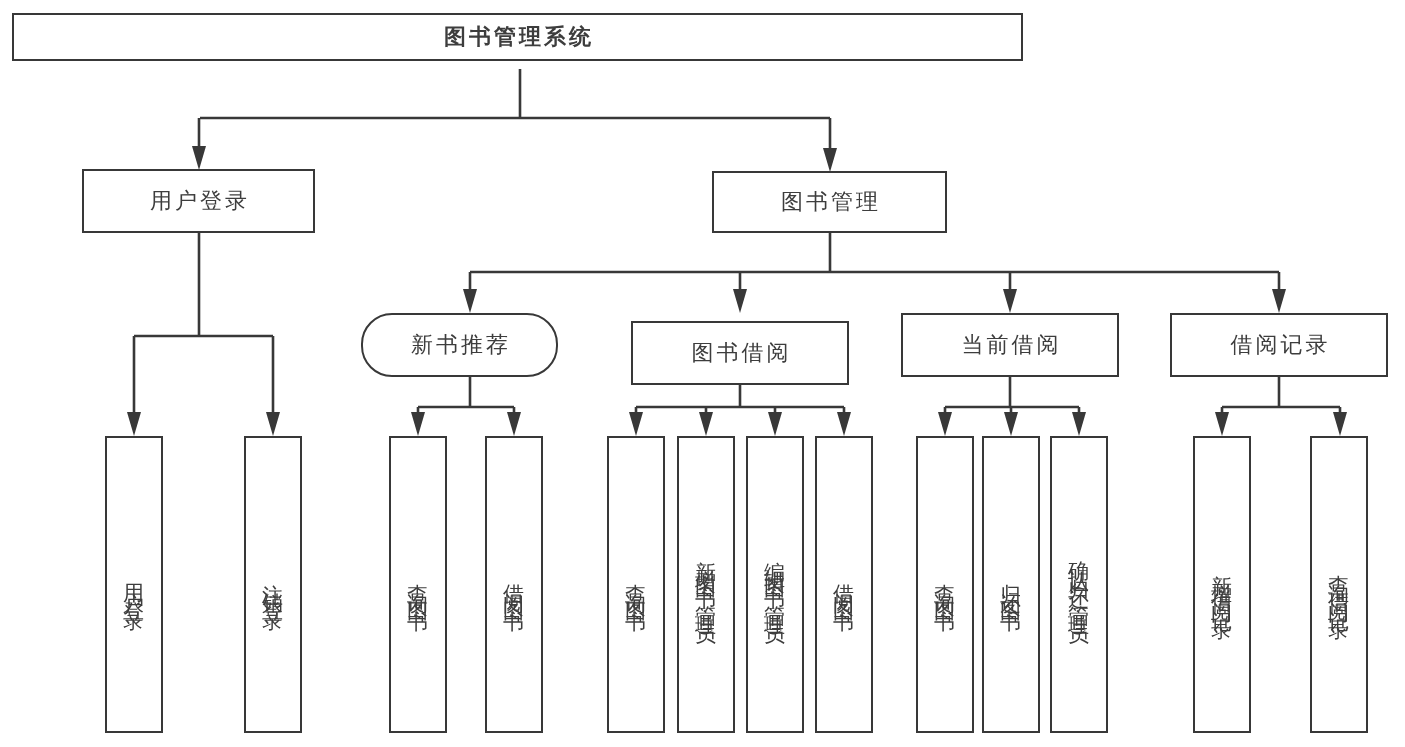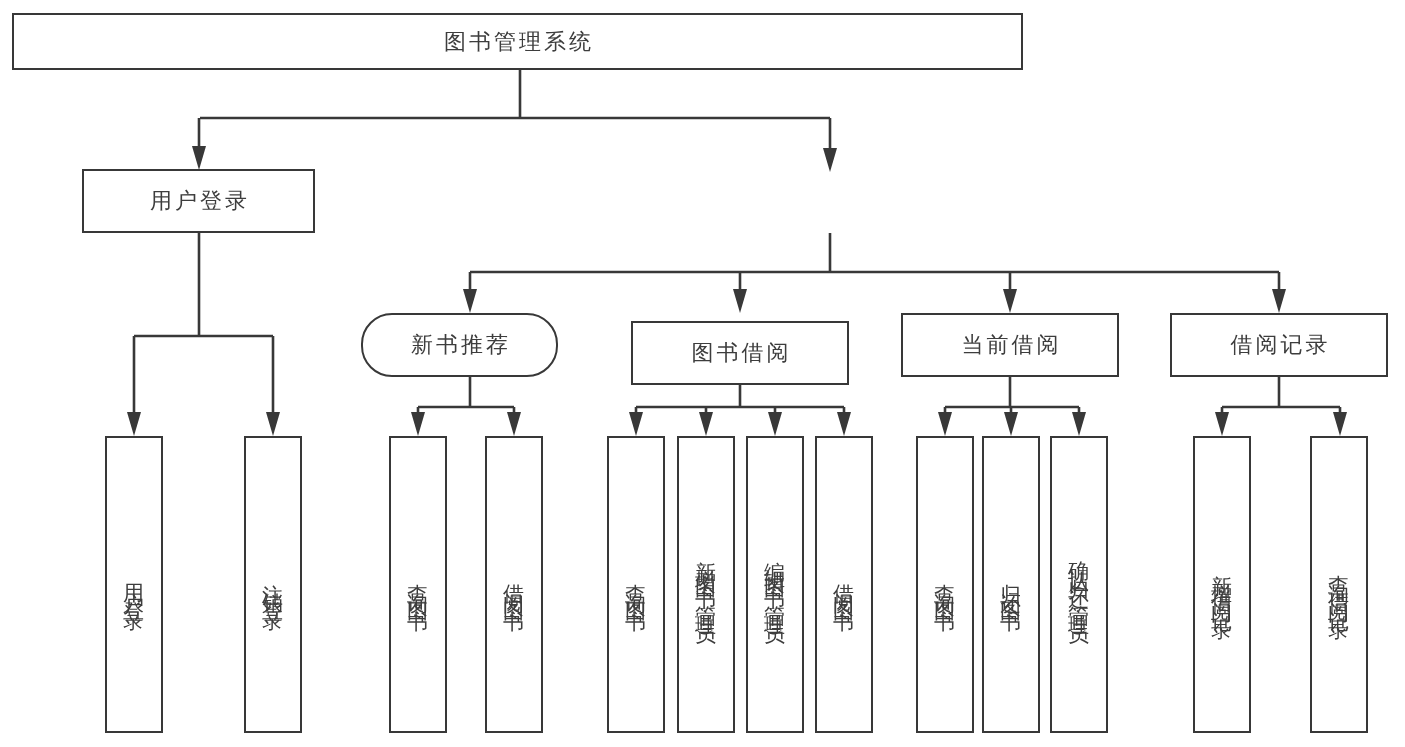--- a/index.html
+++ b/index.html
@@ -115,23 +115,24 @@
       <path class="ah" d="M1072 412 L1086 412 L1079 436 Z"></path>
     </g>
 
     <g>
       <path class="ln" d="M1279 377 V407 M1222 407 H1340 M1222 407 V416 M1340 407 V416"></path>
       <path class="ah" d="M1215 412 L1229 412 L1222 436 Z"></path>
       <path class="ah" d="M1333 412 L1347 412 L1340 436 Z"></path>
     </g>
   </svg>
 
-  <div class="box h" style="left:12px; top:13px; width:1011px; height:57px;">图书管理系统</div>
+  <div class="box h" style="left:12px; top:13px; width:1011px; height:48px;font-weight:bold;">图书管理系统</div>
 
   <div class="box h" style="left:82px; top:169px; width:233px; height:64px;">用户登录</div>
+  <div class="box h" style="left:712px; top:171px; width:235px; height:62px;">图书管理</div>
 
   <div class="box h" style="left:361px; top:313px; width:197px; height:64px;border-radius:31px;">新书推荐</div>
   <div class="box h" style="left:631px; top:313px; width:218px; height:64px;margin-top:8px;">图书借阅</div>
   <div class="box h" style="left:901px; top:313px; width:218px; height:64px;">当前借阅</div>
   <div class="box h" style="left:1170px; top:313px; width:218px; height:64px;">借阅记录</div>
 
   <div class="box v" style="left:105px; top:436px; width:58px; height:297px;">用户登录</div>
   <div class="box v" style="left:244px; top:436px; width:58px; height:297px;">注销登录</div>
 
   <div class="box v" style="left:389px; top:436px; width:58px; height:297px;">查询图书</div>

